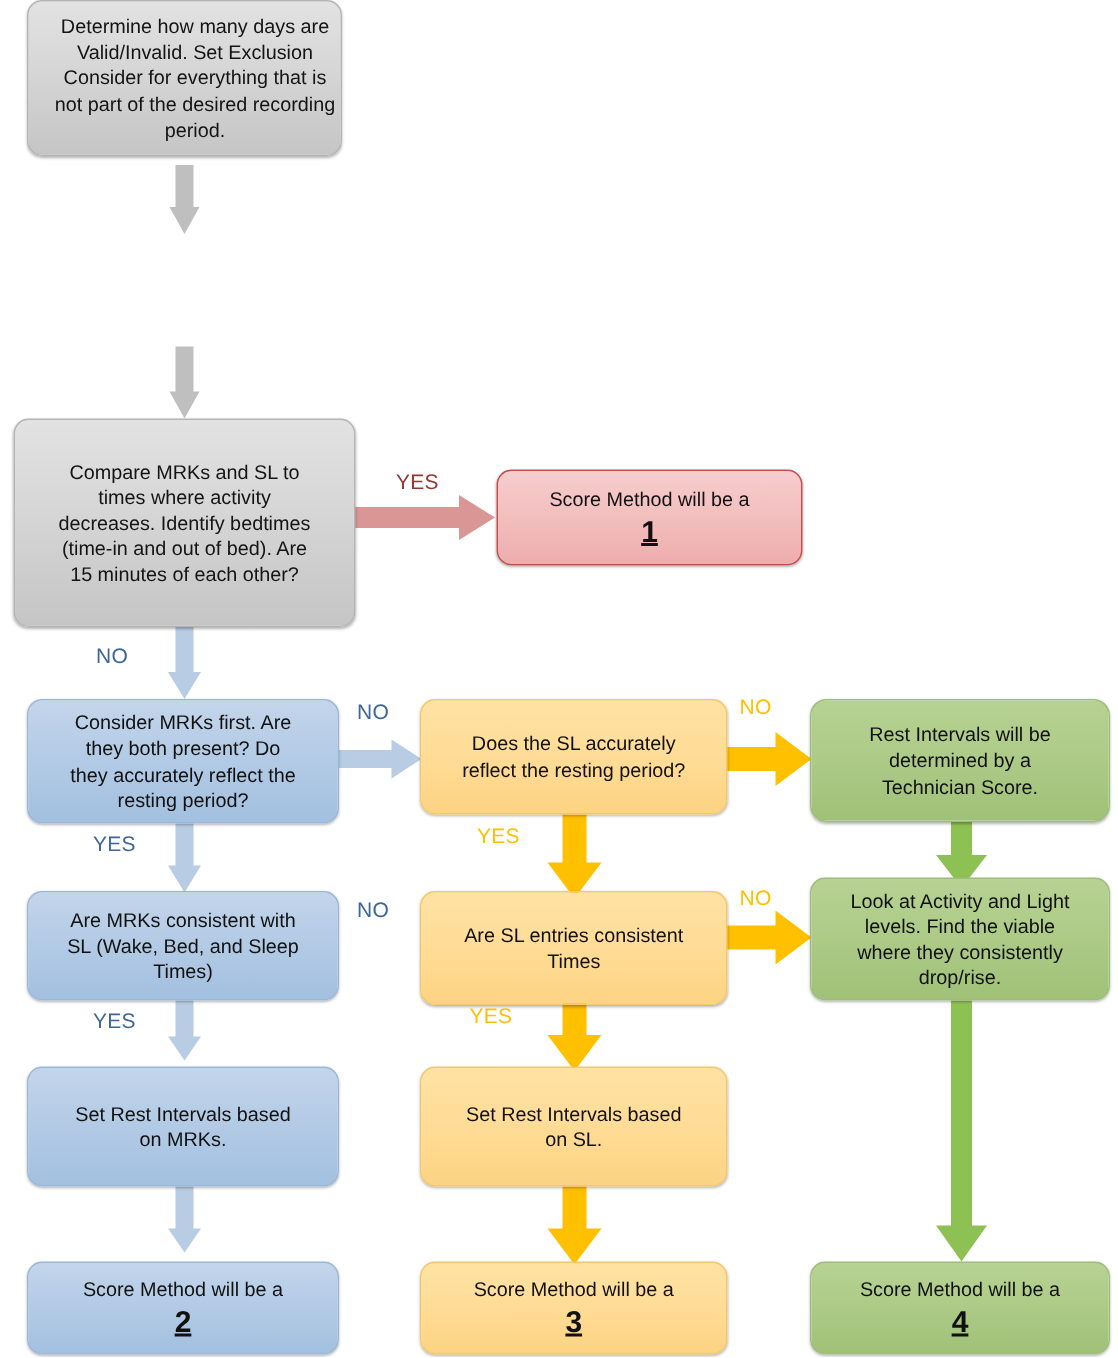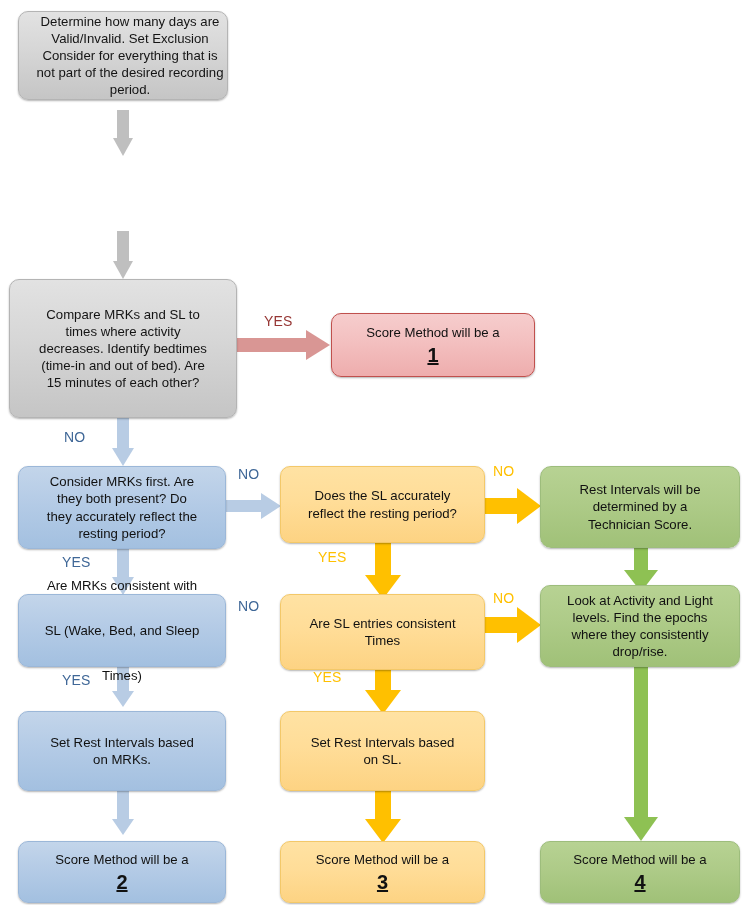--- a/index.html
+++ b/index.html
@@ -171,21 +171,21 @@
   <div class="blabel lbl-blue" style="left:64px;top:429px;">NO</div>
   <div class="blabel lbl-blue" style="left:238px;top:466px;">NO</div>
   <div class="blabel lbl-blue" style="left:62px;top:554px;">YES</div>
   <div class="blabel lbl-yellow" style="left:493px;top:463px;">NO</div>
   <div class="blabel lbl-yellow" style="left:318px;top:549px;">YES</div>
   <div class="blabel lbl-blue" style="left:238px;top:598px;">NO</div>
   <div class="blabel lbl-blue" style="left:62px;top:672px;">YES</div>
   <div class="blabel lbl-yellow" style="left:493px;top:590px;">NO</div>
   <div class="blabel lbl-yellow" style="left:313px;top:669px;">YES</div>
 
-  <div class="node n-gray" style="left:18px;top:11px;width:210px;height:89px;padding-left:24px;">
+  <div class="node n-gray" style="left:18px;top:0;width:210px;height:104px;padding-left:24px;">
     <span class="line">Determine how many days are</span>
     <span class="line">Valid/Invalid. Set Exclusion</span>
     <span class="line">Consider for everything that is</span>
     <span class="line">not part of the desired recording</span>
     <span class="line">period.</span>
   </div>
 
 
   <div class="node n-gray" style="left:9px;top:279px;width:228px;height:139px;">
     <span class="line">Compare MRKs and SL to</span>
@@ -211,34 +211,34 @@
     <span class="line">Does the SL accurately</span>
     <span class="line">reflect the resting period?</span>
   </div>
 
   <div class="node n-green" style="left:540px;top:466px;width:200px;height:82px;border-radius:11px;">
     <span class="line">Rest Intervals will be</span>
     <span class="line">determined by a</span>
     <span class="line">Technician Score.</span>
   </div>
 
-  <div class="node n-blue" style="left:18px;top:594px;width:208px;height:73px;gap:28px;">
+  <div class="node n-blue" style="left:18px;top:594px;width:208px;height:73px;">
     <span class="line">Are MRKs consistent with</span>
     <span class="line">SL (Wake, Bed, and Sleep</span>
     <span class="line">Times)</span>
   </div>
 
   <div class="node n-yellow" style="left:280px;top:594px;width:205px;height:76px;">
     <span class="line">Are SL entries consistent</span>
     <span class="line">Times</span>
   </div>
 
   <div class="node n-green" style="left:540px;top:585px;width:200px;height:82px;">
     <span class="line">Look at Activity and Light</span>
-    <span class="line">levels. Find the epochs</span>
+    <span class="line">levels. Find the viable</span>
     <span class="line">where they consistently</span>
     <span class="line">drop/rise.</span>
   </div>
 
   <div class="node n-blue" style="left:18px;top:711px;width:208px;height:80px;">
     <span class="line">Set Rest Intervals based</span>
     <span class="line">on MRKs.</span>
   </div>
 
   <div class="node n-yellow" style="left:280px;top:711px;width:205px;height:80px;">

